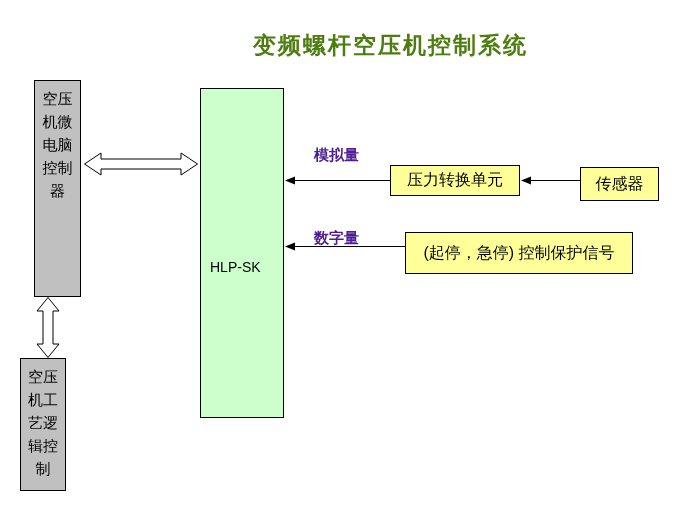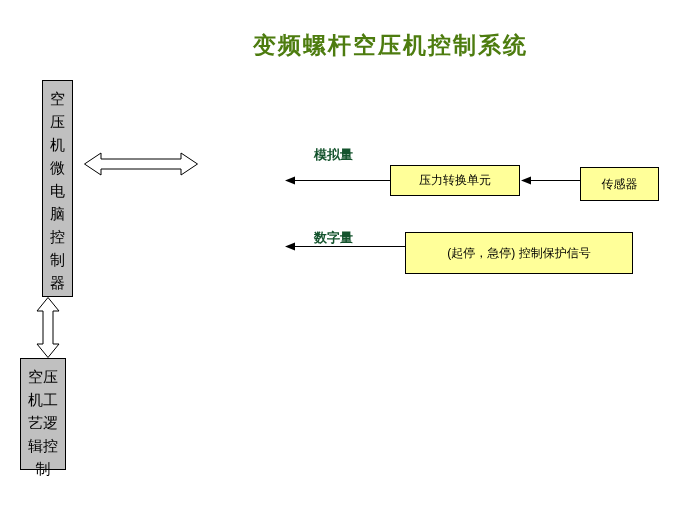--- a/index.html
+++ b/index.html
@@ -3,44 +3,47 @@
 <meta charset="utf-8">
 <style>
   html,body{margin:0;padding:0;}
   body{font-family:"Liberation Sans",sans-serif;background:#ffffff;}
   .canvas{position:relative;width:685px;height:523px;background:#ffffff;overflow:hidden;}
   .abs{position:absolute;}
   .diagram-title{width:100%;text-align:center;font-weight:bold;font-size:23px;letter-spacing:2px;color:#4d7c0f;margin-left:48px;}
   .node{box-sizing:border-box;border:1px solid #000;color:#000;}
   .node-gray{background:#c0c0c0;font-size:15px;line-height:23px;text-align:center;word-break:break-all;padding:6px 2px;}
   .node-green{background:#ccffcc;}
-  .node-yellow{background:#ffff99;display:flex;align-items:center;justify-content:center;font-size:12px;text-align:center;}
+  .node-yellow{background:#ffff99;display:flex;align-items:center;justify-content:center;font-size:16px;text-align:center;}
   .hlp-label{position:absolute;left:9px;top:170px;font-size:14px;color:#000;}
-  .flow-label{font-size:13px;font-weight:bold;color:#14532d;}
+  .flow-label{font-size:15px;font-weight:bold;color:#4c1d95;}
   svg{display:block;}
 </style>
 </head>
 <body>
 
 <div class="canvas">
 
   <div class="abs diagram-title" style="top:30px;left:0;">变频螺杆空压机控制系统</div>
 
-  <div class="abs node node-gray" style="left:34px;top:80px;width:31px;height:217px;margin-left:8px;">空压机微电脑控制器</div>
+  <div class="abs node node-gray" style="left:34px;top:80px;width:47px;height:217px;">空压机微电脑控制器</div>
 
   <svg class="abs" style="left:36px;top:297px;" width="24" height="61" viewBox="0 0 24 61">
     <polygon points="12,0.5 23,14 17,14 17,47 23,47 12,60.5 1,47 7,47 7,14 1,14" fill="#ffffff" stroke="#000000" stroke-width="1"></polygon>
   </svg>
 
-  <div class="abs node node-gray" style="left:20px;top:358px;width:46px;height:112px;">空压机工艺逻辑控制</div>
+  <div class="abs node node-gray" style="left:20px;top:358px;width:46px;height:133px;">空压机工艺逻辑控制</div>
 
   <svg class="abs" style="left:84px;top:150px;" width="114" height="28" viewBox="0 0 114 28">
     <polygon points="0.5,14 17,3 17,9 97,9 97,3 113.5,14 97,25 97,19 17,19 17,25" fill="#ffffff" stroke="#000000" stroke-width="1"></polygon>
   </svg>
 
+  <div class="abs node node-green" style="left:200px;top:88px;width:84px;height:330px;">
+    <div class="hlp-label">HLP-SK</div>
+  </div>
 
   <div class="abs flow-label" style="left:314px;top:146px;">模拟量</div>
 
   <svg class="abs" style="left:285px;top:175px;" width="105" height="11" viewBox="0 0 105 11">
     <line x1="9" y1="5.5" x2="105" y2="5.5" stroke="#000000" stroke-width="1"></line>
     <polygon points="0,5.5 10,1.5 10,9.5" fill="#000000"></polygon>
   </svg>
 
   <div class="abs node node-yellow" style="left:390px;top:165px;width:130px;height:31px;">压力转换单元</div>
 

